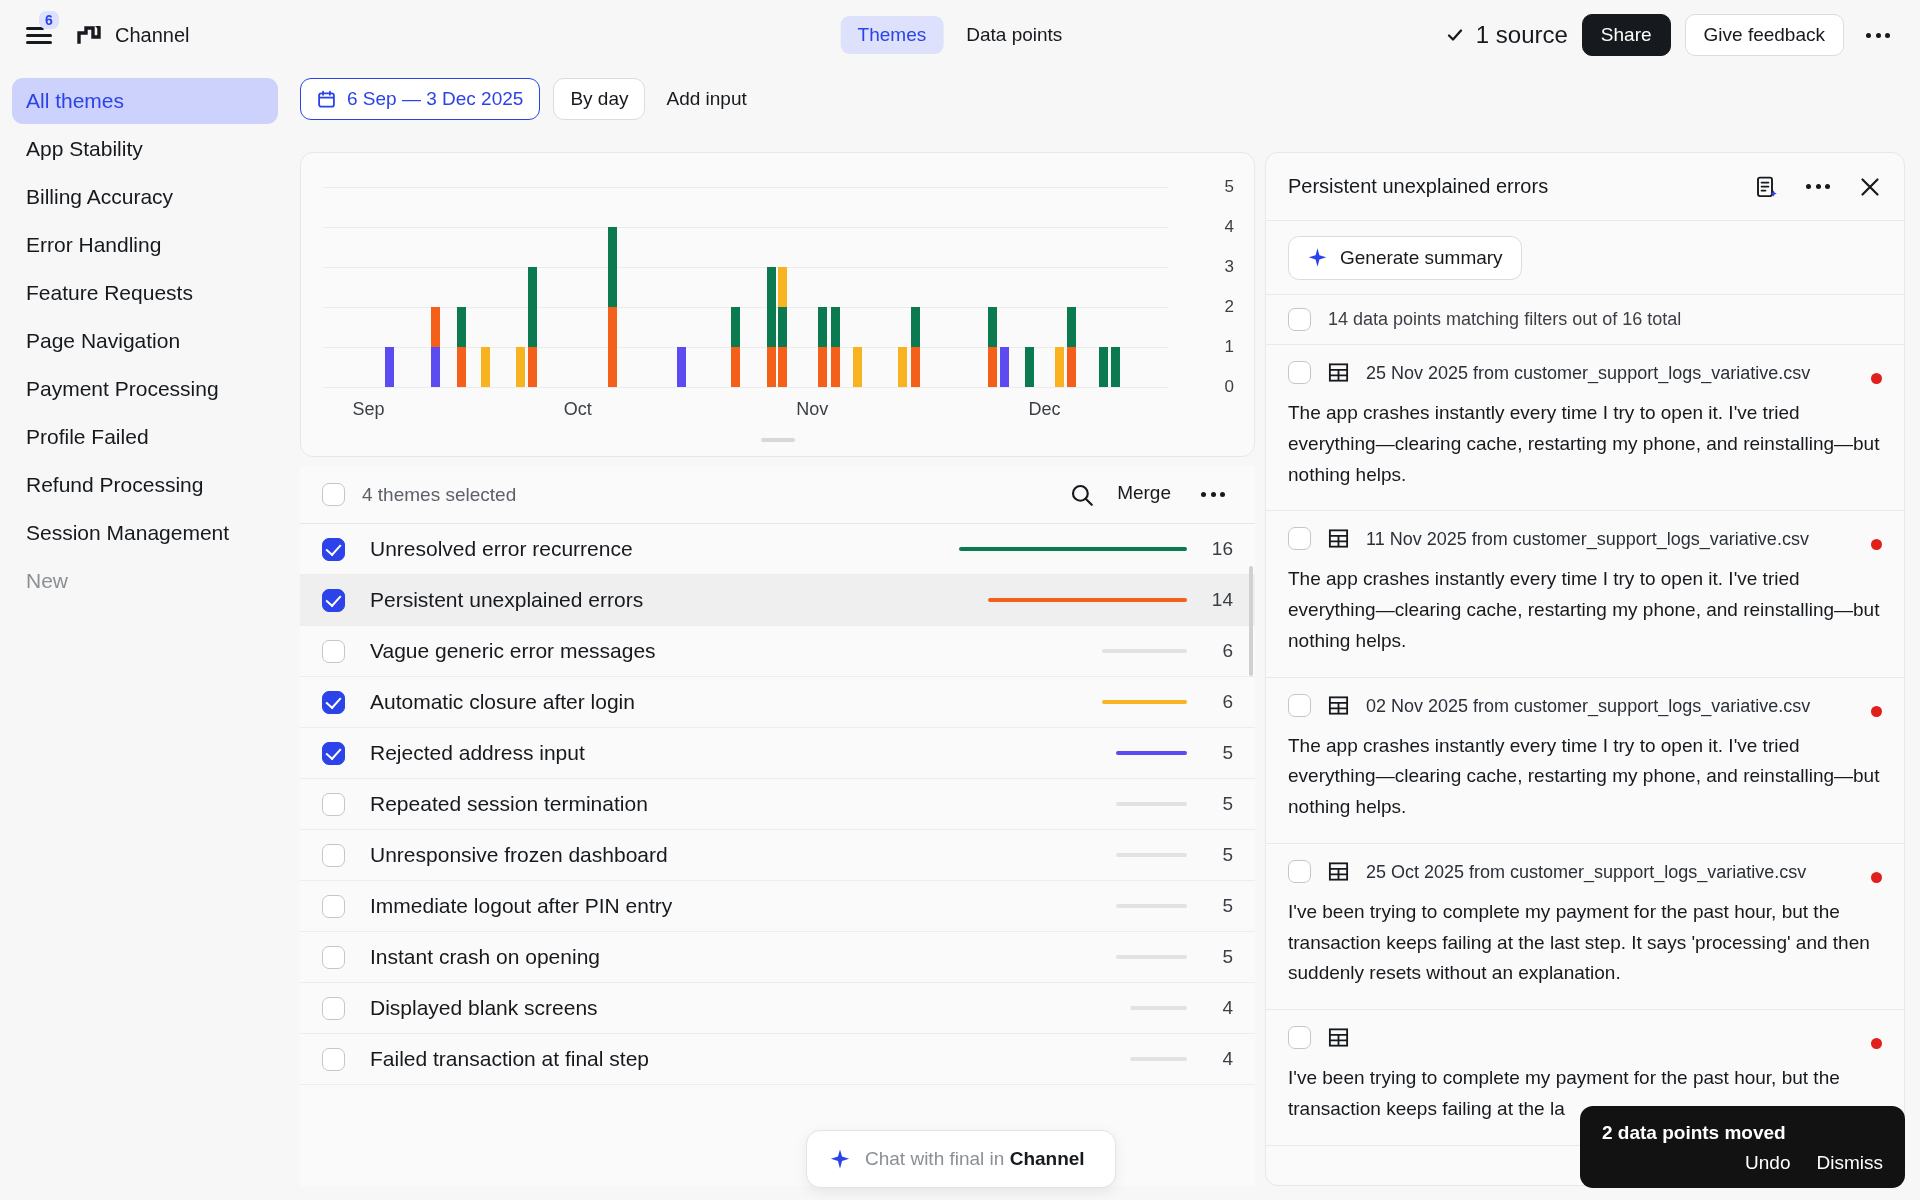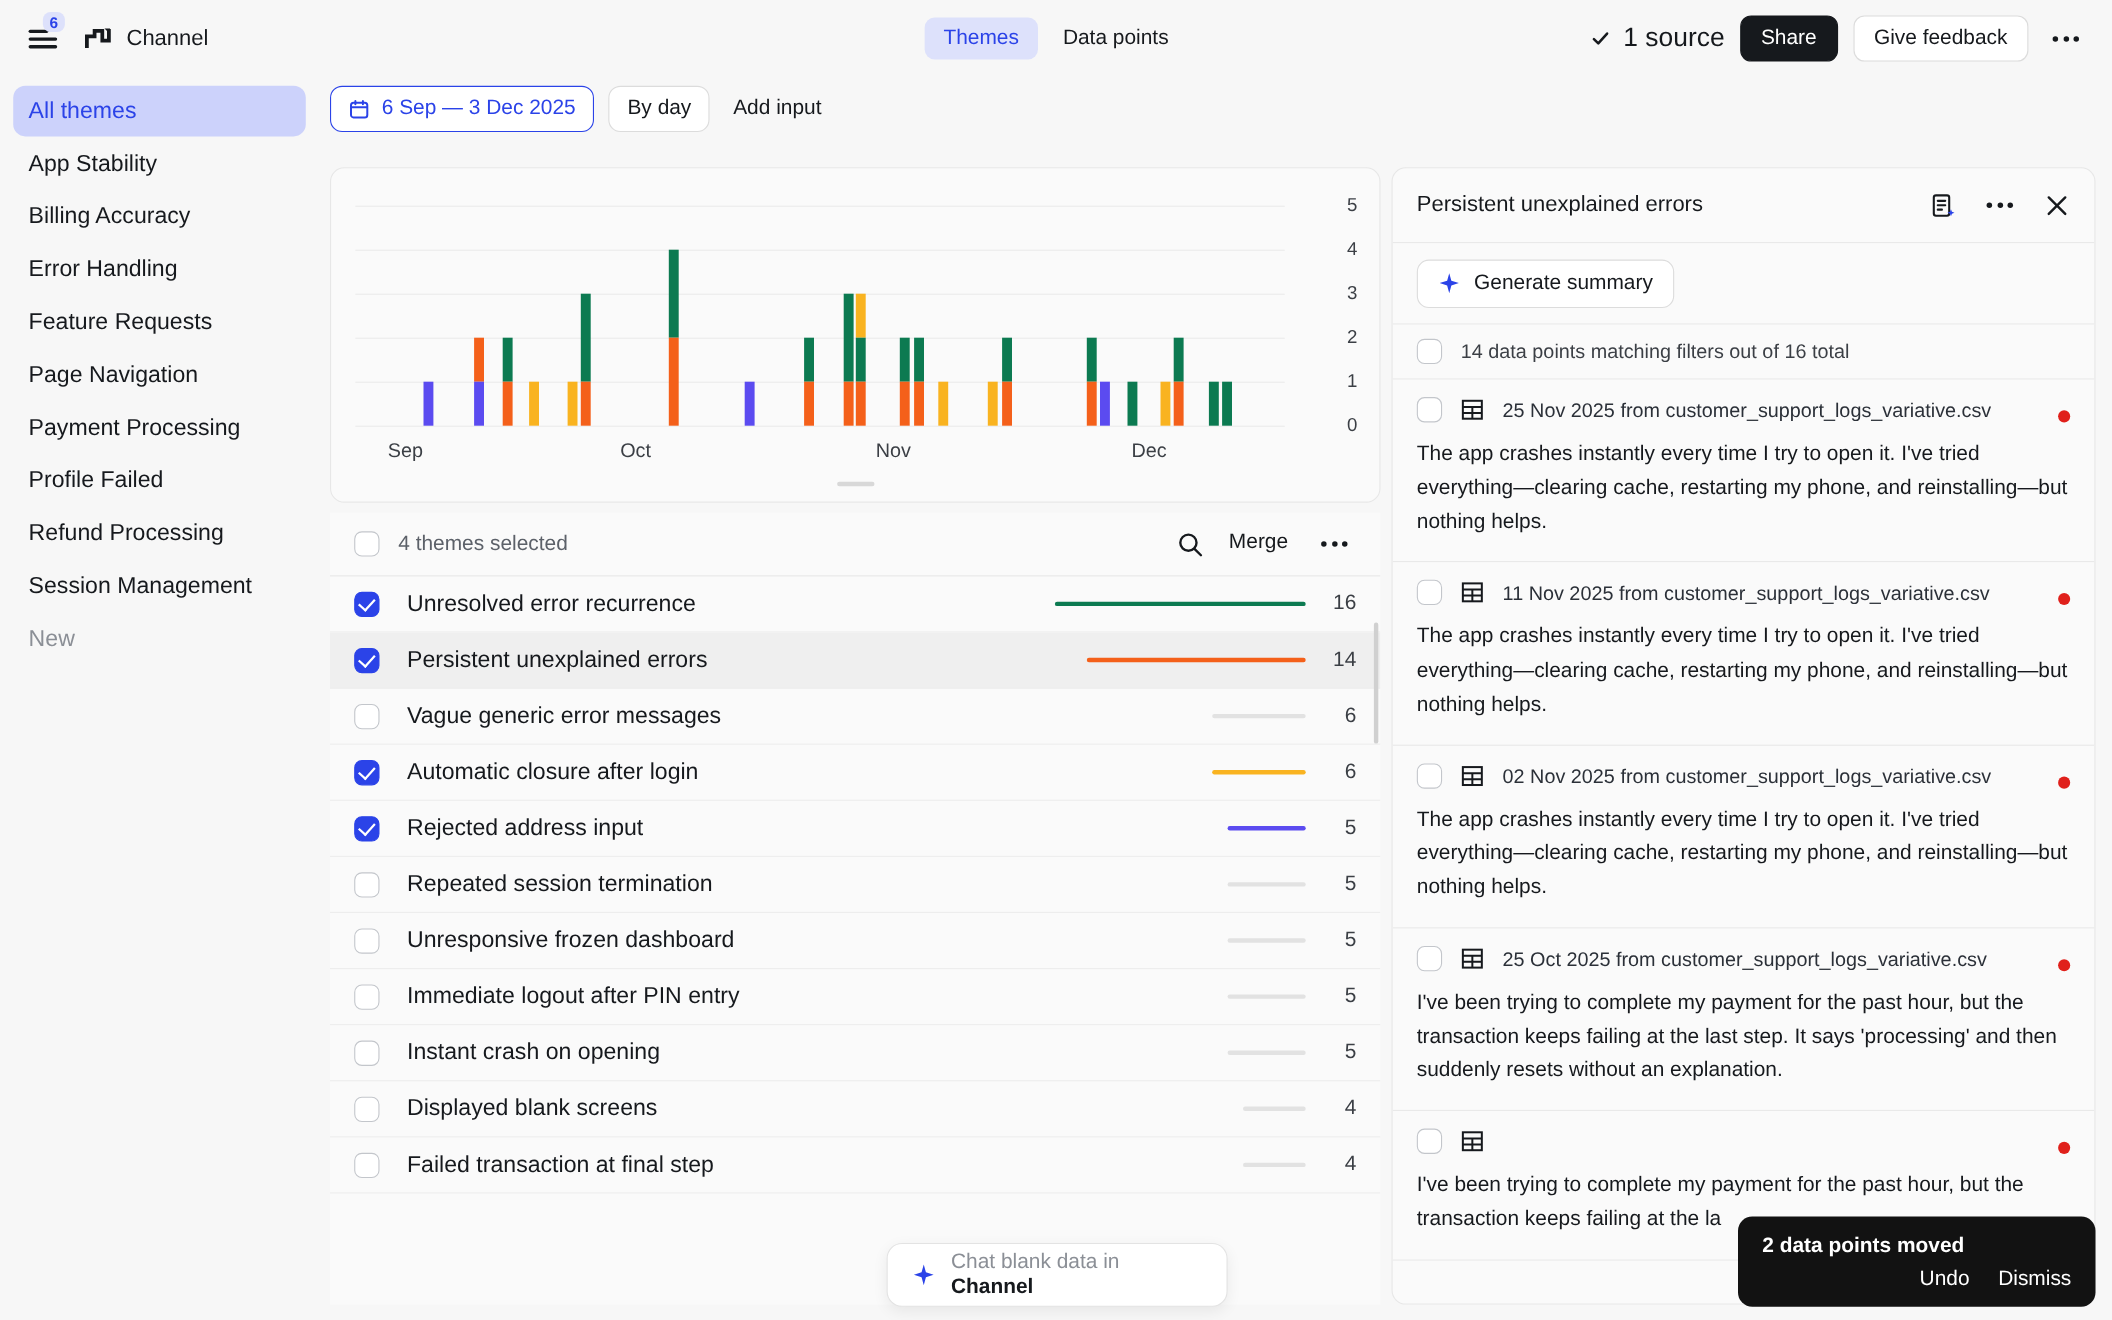--- a/index.html
+++ b/index.html
@@ -500,21 +500,21 @@
         </div>
       </div>
     </div>
   <div class="list-scrollbar"></div>
 </div>
 
 <div class="chat-pill">
   <svg width="22" height="22" viewBox="0 0 24 24">
     <path d="M12 1.5 L14.2 9.3 L22 11.8 L14.2 14.3 L12 22.5 L9.8 14.3 L2 11.8 L9.8 9.3 Z" fill="#2b43e8"></path>
   </svg>
-  <span><span>Chat blank data in </span><b>Channel</b></span>
+  <span><span>Chat with final in </span><b>Channel</b></span>
 </div>
 
 <div class="panel">
   <div class="panel-head">
     <span class="panel-title">Persistent unexplained errors</span>
     <div class="panel-head-actions">
       <svg class="icon-btn" width="24" height="24" viewBox="0 0 24 24">
         <rect x="4" y="2.6" width="14" height="18.5" rx="2" stroke="#16191d" stroke-width="1.9" fill="none"></rect>
         <path d="M7.6 7.6 H14.4 M7.6 11.6 H14.4 M7.6 15.6 H11.4" stroke="#16191d" stroke-width="1.9" stroke-linecap="round"></path>
         <path d="M19.6 15.3 L20.5 17.6 L22.8 18.5 L20.5 19.4 L19.6 21.7 L18.7 19.4 L16.4 18.5 L18.7 17.6 Z" fill="#2b43e8"></path>

